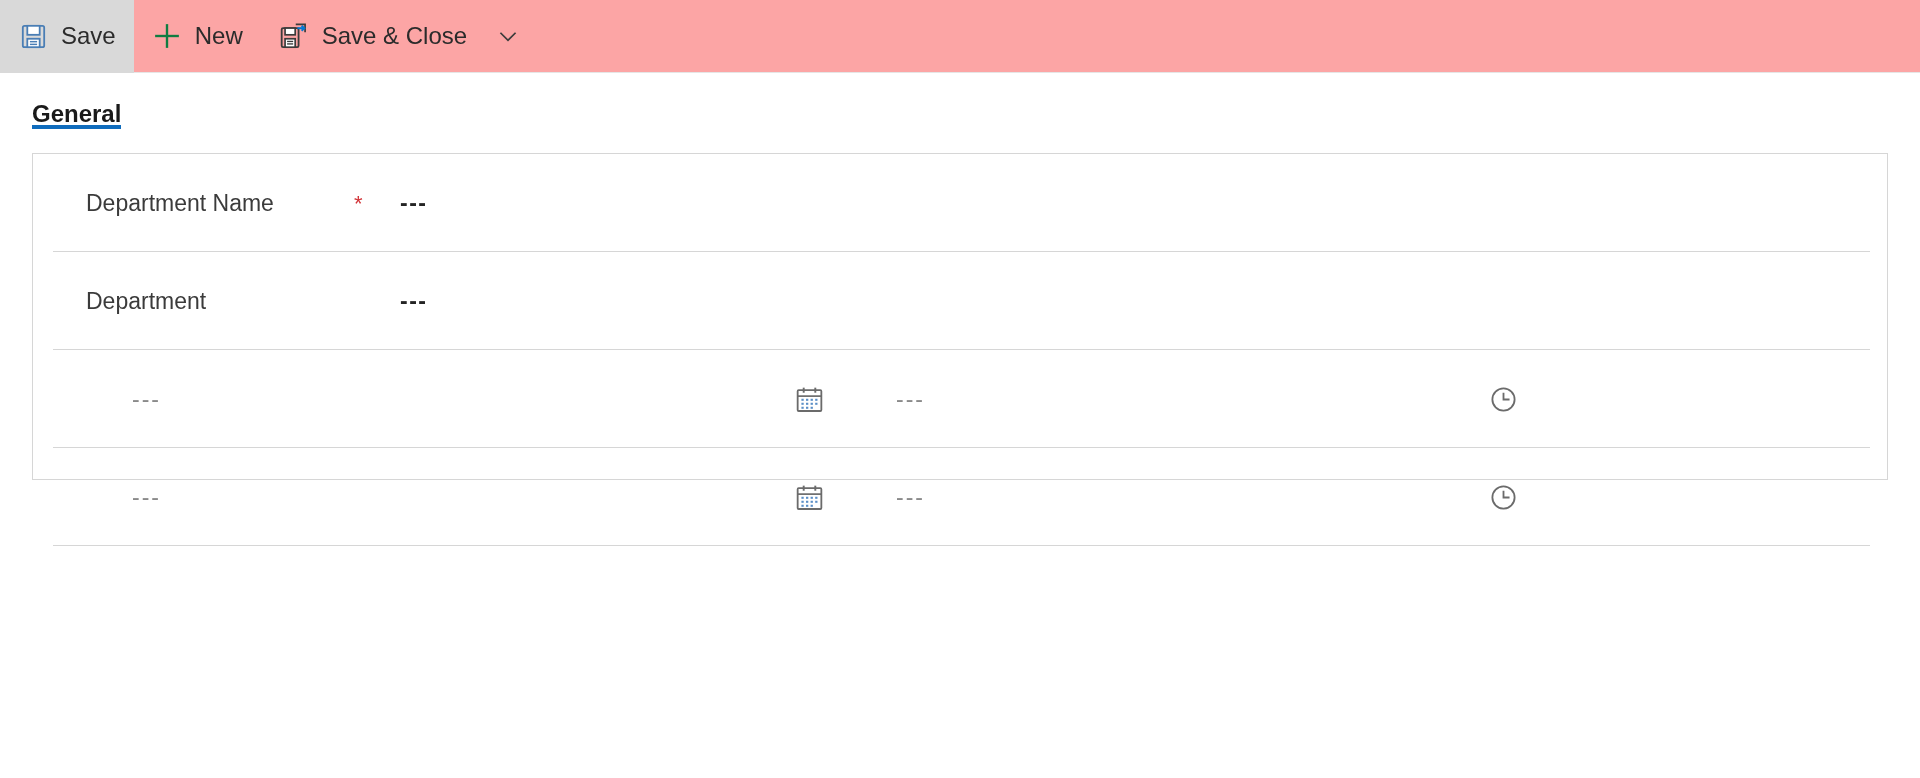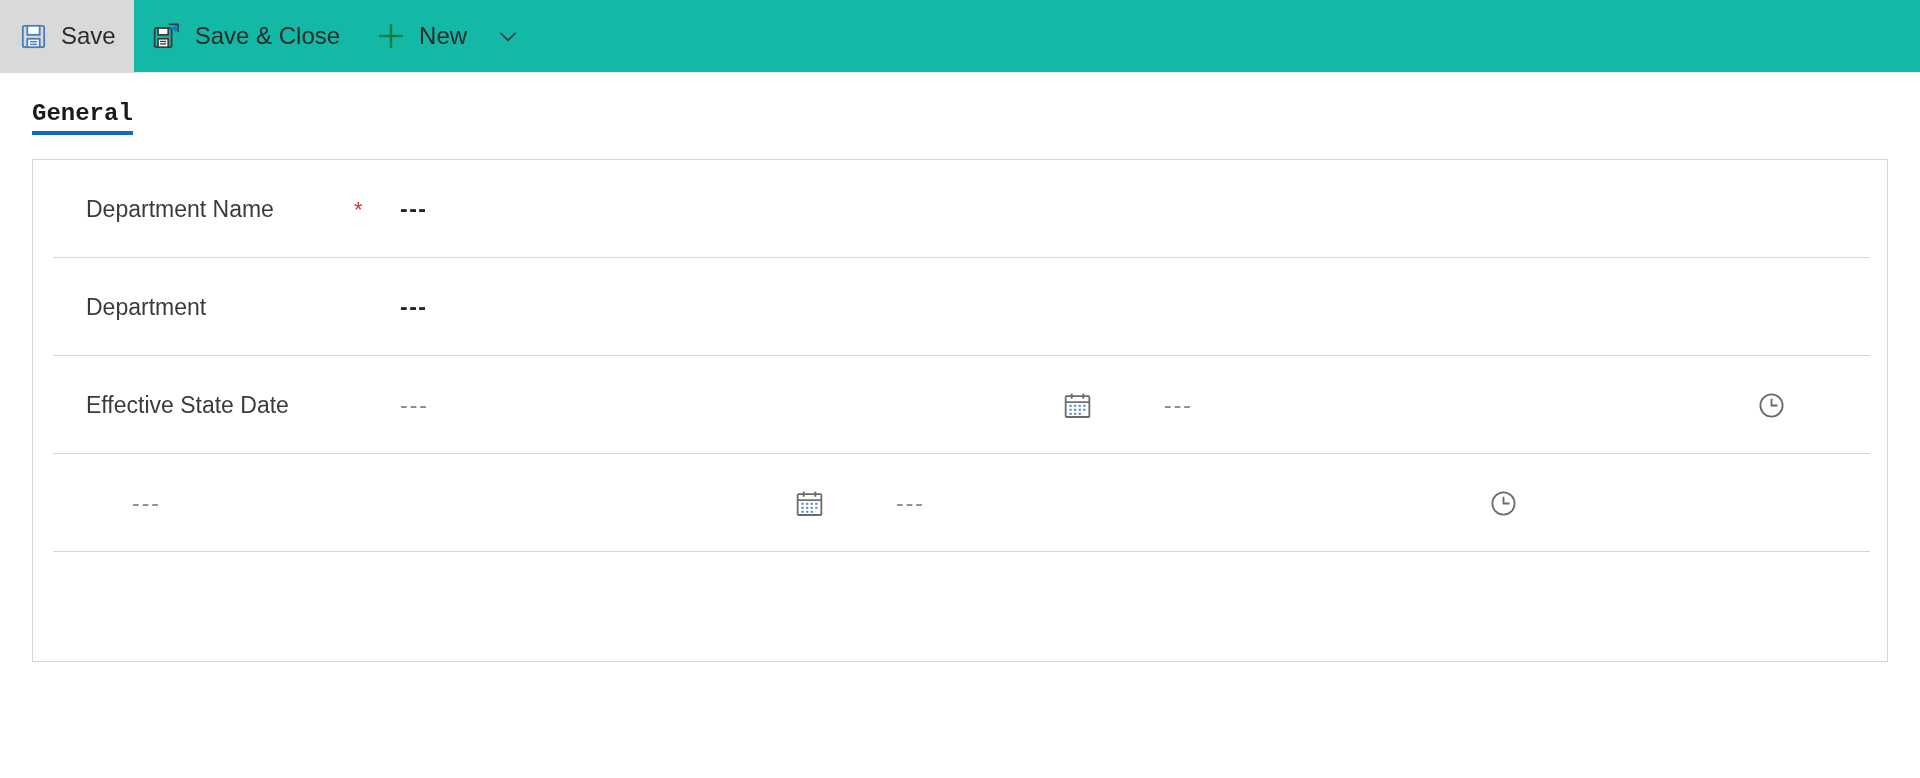--- a/index.html
+++ b/index.html
@@ -11,21 +11,21 @@
     background: #ffffff;
     font-family: "Liberation Sans", sans-serif;
     overflow: hidden;
   }
 
   
   .commandbar {
     position: relative;
     height: 73px;
     width: 100%;
-    background: #14b8a6;
+    background: #fca5a5;
     border-bottom: 1px solid #e6e6e6;
     display: flex;
     align-items: center;
   }
   .cmd-btn {
     display: flex;
     align-items: center;
     height: 73px;
     padding: 0 18px;
     cursor: pointer;
@@ -69,24 +69,23 @@
     letter-spacing: 0.1px;
   }
 
   
   .tabstrip {
     margin: 27px 0 0 32px;
     display: flex;
   }
   .tab {
     position: relative;
-    padding-bottom: 8px;
+    padding-bottom: 1px;
     cursor: pointer;
     user-select: none;
-    font-family: Liberation Mono, monospace;
   }
   .tab-label {
     font-size: 24px;
     font-weight: bold;
     color: #1a1a1a;
   }
   .tab.active::after {
     content: "";
     position: absolute;
     left: 0;
@@ -94,21 +93,21 @@
     bottom: 0;
     height: 4px;
     background: #0f6cbd;
   }
 
   
   .form-card {
     margin: 24px 32px 0 32px;
     border: 1px solid #d6d6d6;
     background: #ffffff;
-    height: 503px;
+    height: 327px;
     position: relative;
   }
   .form-row {
     position: relative;
     display: flex;
     align-items: center;
     height: 98px;
     padding-left: 53px;
     padding-right: 20px;
   }
@@ -181,48 +180,48 @@
     <span class="cmd-icon">
       <svg width="27" height="27" viewBox="0 0 24 24" fill="none">
         <rect x="2.5" y="2.5" width="19" height="19" rx="1.5" stroke="#4a7eb5" stroke-width="1.6"></rect>
         <rect x="6.5" y="2.5" width="11" height="8" fill="#ffffff" stroke="#4a7eb5" stroke-width="1.6"></rect>
         <rect x="6.5" y="14" width="11" height="7.5" fill="#ffffff" stroke="#4a7eb5" stroke-width="1.6"></rect>
         <line x1="8.8" y1="16.6" x2="15.2" y2="16.6" stroke="#4a7eb5" stroke-width="1.3"></line>
         <line x1="8.8" y1="19" x2="15.2" y2="19" stroke="#4a7eb5" stroke-width="1.3"></line>
       </svg>
     </span>
     <span class="cmd-label">Save</span>
+  </div>
+
+  <div class="cmd-btn">
+    <span class="cmd-icon">
+      <svg width="30" height="30" viewBox="0 0 24 24" fill="none">
+        <line x1="12" y1="2.5" x2="12" y2="21.5" stroke="#107c41" stroke-width="1.9"></line>
+        <line x1="2.5" y1="12" x2="21.5" y2="12" stroke="#107c41" stroke-width="1.9"></line>
+      </svg>
+    </span>
+    <span class="cmd-label">New</span>
   </div>
 
   <div class="cmd-btn">
     <span class="cmd-icon">
       <svg width="27" height="27" viewBox="0 0 24 24" fill="none">
         <rect x="1.5" y="4.5" width="15" height="17" rx="1.2" stroke="#3b3b3b" stroke-width="1.6"></rect>
         <rect x="4.5" y="4.5" width="9" height="6" fill="#ffffff" stroke="#3b3b3b" stroke-width="1.5"></rect>
         <rect x="4.5" y="14" width="9" height="7.5" fill="#ffffff" stroke="#3b3b3b" stroke-width="1.5"></rect>
         <line x1="6.3" y1="16.4" x2="11.7" y2="16.4" stroke="#3b3b3b" stroke-width="1.2"></line>
         <line x1="6.3" y1="18.6" x2="11.7" y2="18.6" stroke="#3b3b3b" stroke-width="1.2"></line>
         <polyline points="14,1.3 22.3,1.3 22.3,8.2" stroke="#3b3b3b" stroke-width="1.5" fill="none"></polyline>
         <line x1="15.5" y1="4.6" x2="21.2" y2="4.6" stroke="#0078d4" stroke-width="1.8"></line>
         <polyline points="19.2,2.4 21.6,4.6 19.2,6.8" stroke="#0078d4" stroke-width="1.8" fill="none"></polyline>
       </svg>
     </span>
     <span class="cmd-label">Save &amp; Close</span>
   </div>
 
-  <div class="cmd-btn">
-    <span class="cmd-icon">
-      <svg width="30" height="30" viewBox="0 0 24 24" fill="none">
-        <line x1="12" y1="2.5" x2="12" y2="21.5" stroke="#107c41" stroke-width="1.9"></line>
-        <line x1="2.5" y1="12" x2="21.5" y2="12" stroke="#107c41" stroke-width="1.9"></line>
-      </svg>
-    </span>
-    <span class="cmd-label">New</span>
-  </div>
-
 
   <div class="cmd-caret">
     <svg width="26" height="26" viewBox="0 0 24 24" fill="none">
       <polyline points="5,9 12,16 19,9" stroke="#3b3b3b" stroke-width="1.6" fill="none"></polyline>
     </svg>
   </div>
 
 </div>
 
 <div class="page">
@@ -239,56 +238,20 @@
     <div class="form-row">
       <span class="field-label">Department Name</span>
       <span class="required-star">*</span>
       <span class="field-value">---</span>
     </div>
 
     <div class="form-row">
       <span class="field-label">Department</span>
       <span class="required-star"></span>
       <span class="field-value">---</span>
-    </div>
-
-    <div class="form-row">
-      <span class="field-label">Effective State Date</span>
-      <span class="required-star"></span>
-      <div class="date-group">
-        <span class="field-value muted date-text">---</span>
-        <span class="icon-btn">
-          <svg width="29" height="29" viewBox="0 0 24 24" fill="none">
-            <rect x="2.2" y="4.3" width="19.6" height="17.2" rx="0.8" stroke="#6b6b6b" stroke-width="1.5" fill="#ffffff"></rect>
-            <line x1="2.2" y1="9.2" x2="21.8" y2="9.2" stroke="#6b6b6b" stroke-width="1.4"></line>
-            <line x1="7.2" y1="2.2" x2="7.2" y2="6.4" stroke="#6b6b6b" stroke-width="1.6"></line>
-            <line x1="16.8" y1="2.2" x2="16.8" y2="6.4" stroke="#6b6b6b" stroke-width="1.6"></line>
-            <g fill="#5b8fc7">
-              <rect x="5.3" y="11.4" width="1.9" height="1.7"></rect>
-                <rect x="9.1" y="11.4" width="1.9" height="1.7"></rect>
-              <rect x="12.9" y="11.4" width="1.9" height="1.7"></rect>
-                <rect x="16.7" y="11.4" width="1.9" height="1.7"></rect>
-              <rect x="5.3" y="14.7" width="1.9" height="1.7"></rect>
-                <rect x="9.1" y="14.7" width="1.9" height="1.7"></rect>
-              <rect x="12.9" y="14.7" width="1.9" height="1.7"></rect>
-                <rect x="16.7" y="14.7" width="1.9" height="1.7"></rect>
-              <rect x="5.3" y="18" width="1.9" height="1.7"></rect>
-                <rect x="9.1" y="18" width="1.9" height="1.7"></rect>
-              <rect x="12.9" y="18" width="1.9" height="1.7"></rect>
-            </g>
-          </svg>
-        </span>
-        <span class="field-value muted time-text">---</span>
-        <span class="icon-btn">
-          <svg width="29" height="29" viewBox="0 0 24 24" fill="none">
-            <circle cx="12" cy="12" r="9.2" stroke="#6b6b6b" stroke-width="1.5"></circle>
-            <polyline points="12,6.4 12,12 17,12" stroke="#6b6b6b" stroke-width="1.5" fill="none"></polyline>
-          </svg>
-        </span>
-      </div>
     </div>
 
     <div class="form-row">
       <span class="required-star"></span>
       <div class="date-group">
         <span class="field-value muted date-text">---</span>
         <span class="icon-btn">
           <svg width="29" height="29" viewBox="0 0 24 24" fill="none">
             <rect x="2.2" y="4.3" width="19.6" height="17.2" rx="0.8" stroke="#6b6b6b" stroke-width="1.5" fill="#ffffff"></rect>
             <line x1="2.2" y1="9.2" x2="21.8" y2="9.2" stroke="#6b6b6b" stroke-width="1.4"></line>
@@ -312,14 +275,49 @@
         <span class="field-value muted time-text">---</span>
         <span class="icon-btn">
           <svg width="29" height="29" viewBox="0 0 24 24" fill="none">
             <circle cx="12" cy="12" r="9.2" stroke="#6b6b6b" stroke-width="1.5"></circle>
             <polyline points="12,6.4 12,12 17,12" stroke="#6b6b6b" stroke-width="1.5" fill="none"></polyline>
           </svg>
         </span>
       </div>
     </div>
 
+    <div class="form-row">
+      <span class="required-star"></span>
+      <div class="date-group">
+        <span class="field-value muted date-text">---</span>
+        <span class="icon-btn">
+          <svg width="29" height="29" viewBox="0 0 24 24" fill="none">
+            <rect x="2.2" y="4.3" width="19.6" height="17.2" rx="0.8" stroke="#6b6b6b" stroke-width="1.5" fill="#ffffff"></rect>
+            <line x1="2.2" y1="9.2" x2="21.8" y2="9.2" stroke="#6b6b6b" stroke-width="1.4"></line>
+            <line x1="7.2" y1="2.2" x2="7.2" y2="6.4" stroke="#6b6b6b" stroke-width="1.6"></line>
+            <line x1="16.8" y1="2.2" x2="16.8" y2="6.4" stroke="#6b6b6b" stroke-width="1.6"></line>
+            <g fill="#5b8fc7">
+              <rect x="5.3" y="11.4" width="1.9" height="1.7"></rect>
+                <rect x="9.1" y="11.4" width="1.9" height="1.7"></rect>
+              <rect x="12.9" y="11.4" width="1.9" height="1.7"></rect>
+                <rect x="16.7" y="11.4" width="1.9" height="1.7"></rect>
+              <rect x="5.3" y="14.7" width="1.9" height="1.7"></rect>
+                <rect x="9.1" y="14.7" width="1.9" height="1.7"></rect>
+              <rect x="12.9" y="14.7" width="1.9" height="1.7"></rect>
+                <rect x="16.7" y="14.7" width="1.9" height="1.7"></rect>
+              <rect x="5.3" y="18" width="1.9" height="1.7"></rect>
+                <rect x="9.1" y="18" width="1.9" height="1.7"></rect>
+              <rect x="12.9" y="18" width="1.9" height="1.7"></rect>
+            </g>
+          </svg>
+        </span>
+        <span class="field-value muted time-text">---</span>
+        <span class="icon-btn">
+          <svg width="29" height="29" viewBox="0 0 24 24" fill="none">
+            <circle cx="12" cy="12" r="9.2" stroke="#6b6b6b" stroke-width="1.5"></circle>
+            <polyline points="12,6.4 12,12 17,12" stroke="#6b6b6b" stroke-width="1.5" fill="none"></polyline>
+          </svg>
+        </span>
+      </div>
+    </div>
+
   </div>
 </div>
 
 </body></html>

